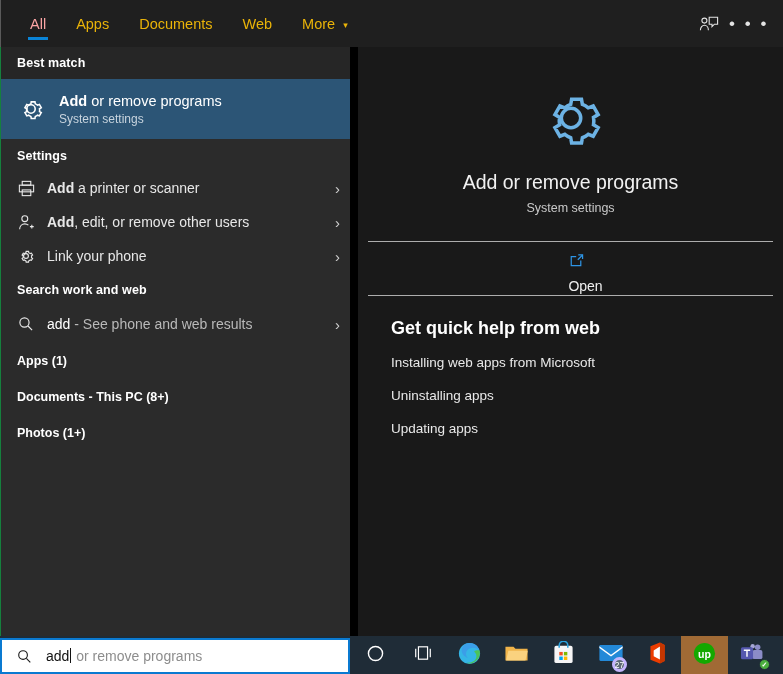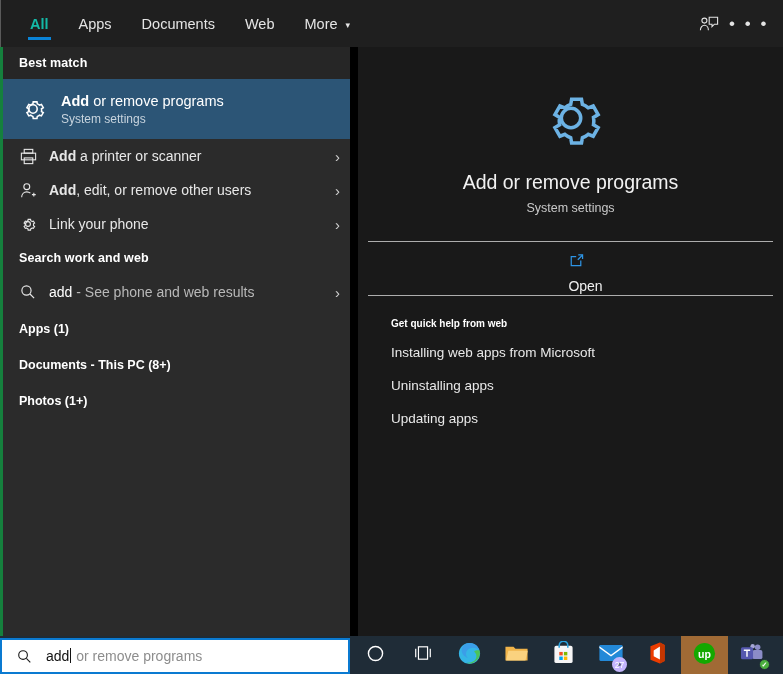--- a/index.html
+++ b/index.html
@@ -14,40 +14,40 @@
   
   .tabbar {
     position: absolute; left: 0; top: 0; width: 783px; height: 47px;
     background: #1f1f1f;
     border-left: 1px solid #5a5a5a;
     display: flex; align-items: center;
   }
   .tabs { display: flex; align-items: center; height: 47px; margin-left: 14px; }
   .tab {
     position: relative; height: 47px; display: flex; align-items: center;
-    padding: 0 15px; color: #e5e5e5; font-size: 14.5px;
+    padding: 0 15px; color: #eab308; font-size: 14.5px;
     cursor: default; white-space: nowrap;
   }
-  .tab.active { color: #14b8a6; font-weight: bold; }
+  .tab.active { color: #fca5a5; font-weight: normal; }
   .tab.active::after {
     content: ""; position: absolute; left: 13px; right: 13px; bottom: 7px;
     height: 3px; background: #0a84d8;
   }
   .tab .caret { margin-left: 8px; font-size: 9px; position: relative; top: 1px; }
   .tabbar-right { margin-left: auto; display: flex; align-items: center; padding-right: 14px; }
   .tb-icon {
     width: 40px; height: 40px; display: flex; align-items: center; justify-content: center;
     color: #e3e3e3;
   }
   .dots { letter-spacing: 2.5px; font-size: 17px; line-height: 1; }
 
   
   .leftpane {
     position: absolute; left: 0; top: 47px; width: 350px; height: 589px;
-    background: #2b2b2b; border-left: 3px solid #15803d;
+    background: #2b2b2b; border-left: 1px solid #15803d;
     overflow: hidden;
   }
   .grouphdr {
     color: #ffffff; font-size: 12.5px; font-weight: bold;
     padding: 10px 0 8px 16px; letter-spacing: .1px;
   }
   .bestmatch-hdr { background: #262626; padding: 9px 0 9px 16px; }
 
   .row {
     display: flex; align-items: center; height: 34px;
@@ -88,21 +88,21 @@
   .hero .sub { color: #c9c9c9; font-size: 12.5px; margin-top: 7px; }
 
   .divider { height: 1px; background: #adadad; margin: 0 10px; }
   .openrow {
     display: flex; align-items: center; height: 53px; padding-left: 30px;
     color: #f0f0f0; font-size: 14px; cursor: default; flex-direction: column;
   }
   .openrow .oic { width: 36px; flex: 0 0 36px; display: flex; align-items: center; }
 
   .helpblock { padding: 22px 0 0 33px; }
-  .helphdr { color: #ffffff; font-size: 10px; font-weight: bold; margin-bottom: 16px; }
+  .helphdr { color: #ffffff; font-size: 18px; font-weight: bold; margin-bottom: 16px; }
   .helplink { color: #e9e9e9; font-size: 13.5px; margin-bottom: 18px; cursor: default; }
 
   
   .taskbar {
     position: absolute; left: 0; top: 636px; width: 783px; height: 38px;
     background: #1f2c37; display: flex; align-items: center;
   }
   .searchbox {
     position: absolute; left: 0; top: 638px; width: 350px; height: 36px;
     background: #ffffff; border: 2px solid #0a7ad1;
@@ -121,21 +121,21 @@
   .tbslot {
     width: 47px; height: 38px; display: flex; align-items: center; justify-content: center;
     position: relative;
   }
   .tbslot.hl { background: #a06a35; }
   .badge {
     position: absolute; right: 7px; bottom: 2px;
     background: #5d6a75; color: #fff; font-size: 8.5px;
     border-radius: 50%; width: 15px; height: 15px;
     display: flex; align-items: center; justify-content: center;
-    border: 6px solid #c4b5fd; font-family: "Liberation Sans", sans-serif;
+    border: 3px solid #c4b5fd; font-family: "Liberation Sans", sans-serif;
   }
   .statusdot {
     position: absolute; right: 5px; bottom: 4px;
     width: 11px; height: 11px; border-radius: 50%;
     background: #4caf3f; border: 1.5px solid #1f2c37;
     display: flex; align-items: center; justify-content: center;
     color: #fff; font-size: 7px; font-weight: bold;
   }
 </style>
 </head>
@@ -186,20 +186,21 @@
           <path d="M12 8.4a3.6 3.6 0 1 0 0 7.2 3.6 3.6 0 0 0 0-7.2z"></path>
           <path d="M19.3 14.2l1.5.9-1.6 2.8-1.6-.6a6.4 6.4 0 0 1-1.9 1.1l-.3 1.7h-3.2l-.3-1.7a6.4 6.4 0 0 1-1.9-1.1l-1.6.6-1.6-2.8 1.5-.9a6.5 6.5 0 0 1 0-2.4l-1.5-.9L8.4 8.1l1.6.6a6.4 6.4 0 0 1 1.9-1.1l.3-1.7h3.2l.3 1.7c.7.25 1.33.63 1.9 1.1l1.6-.6 1.6 2.8-1.5.9a6.5 6.5 0 0 1 0 2.4z"></path>
         </svg>
       </div>
       <div class="txt">
         <div class="t1"><b>Add</b><span> or remove programs</span></div>
         <div class="t2">System settings</div>
       </div>
     </div>
 
+    <div class="grouphdr">Settings</div>
 
     <div class="row">
       <span class="ic">
         <svg width="19" height="19" viewBox="0 0 20 20" fill="none" stroke="#e8e8e8" stroke-width="1.15">
           <rect x="5.5" y="2.5" width="9" height="4"></rect>
           <rect x="2.5" y="6.5" width="15" height="7"></rect>
           <rect x="5.5" y="11.5" width="9" height="6"></rect>
         </svg>
       </span>
       <span class="lbl"><b>Add</b><span> a printer or scanner</span></span>

